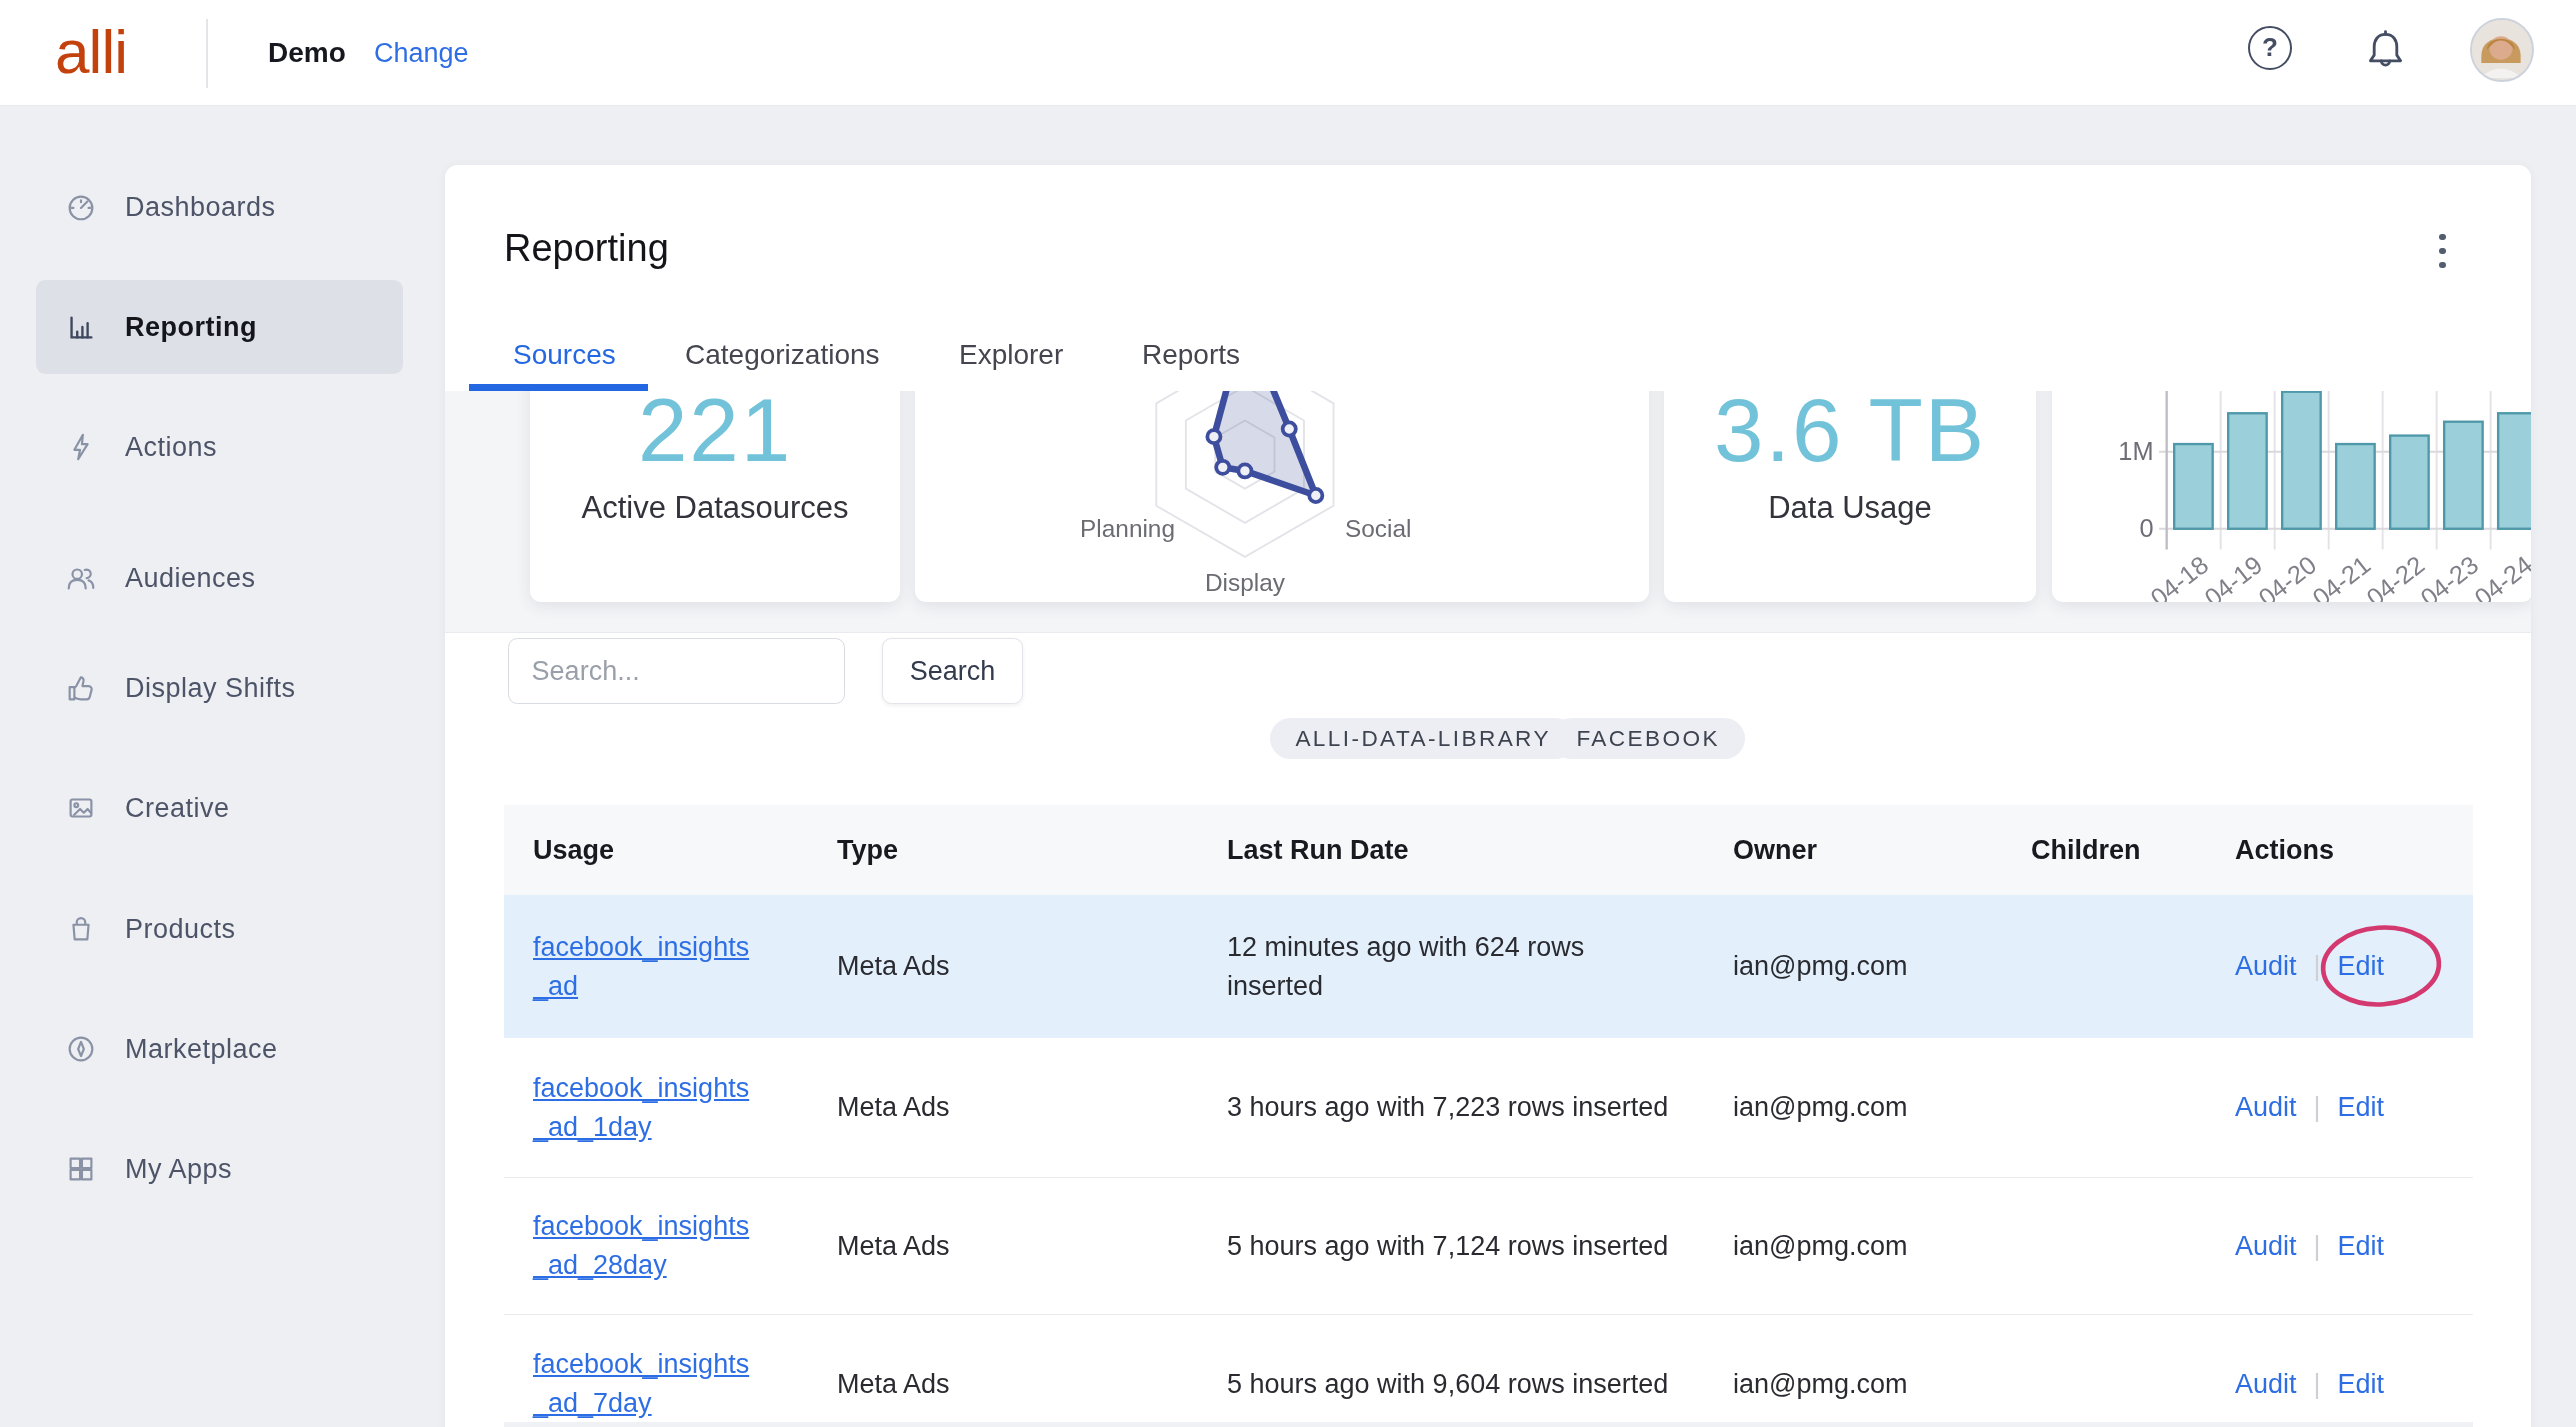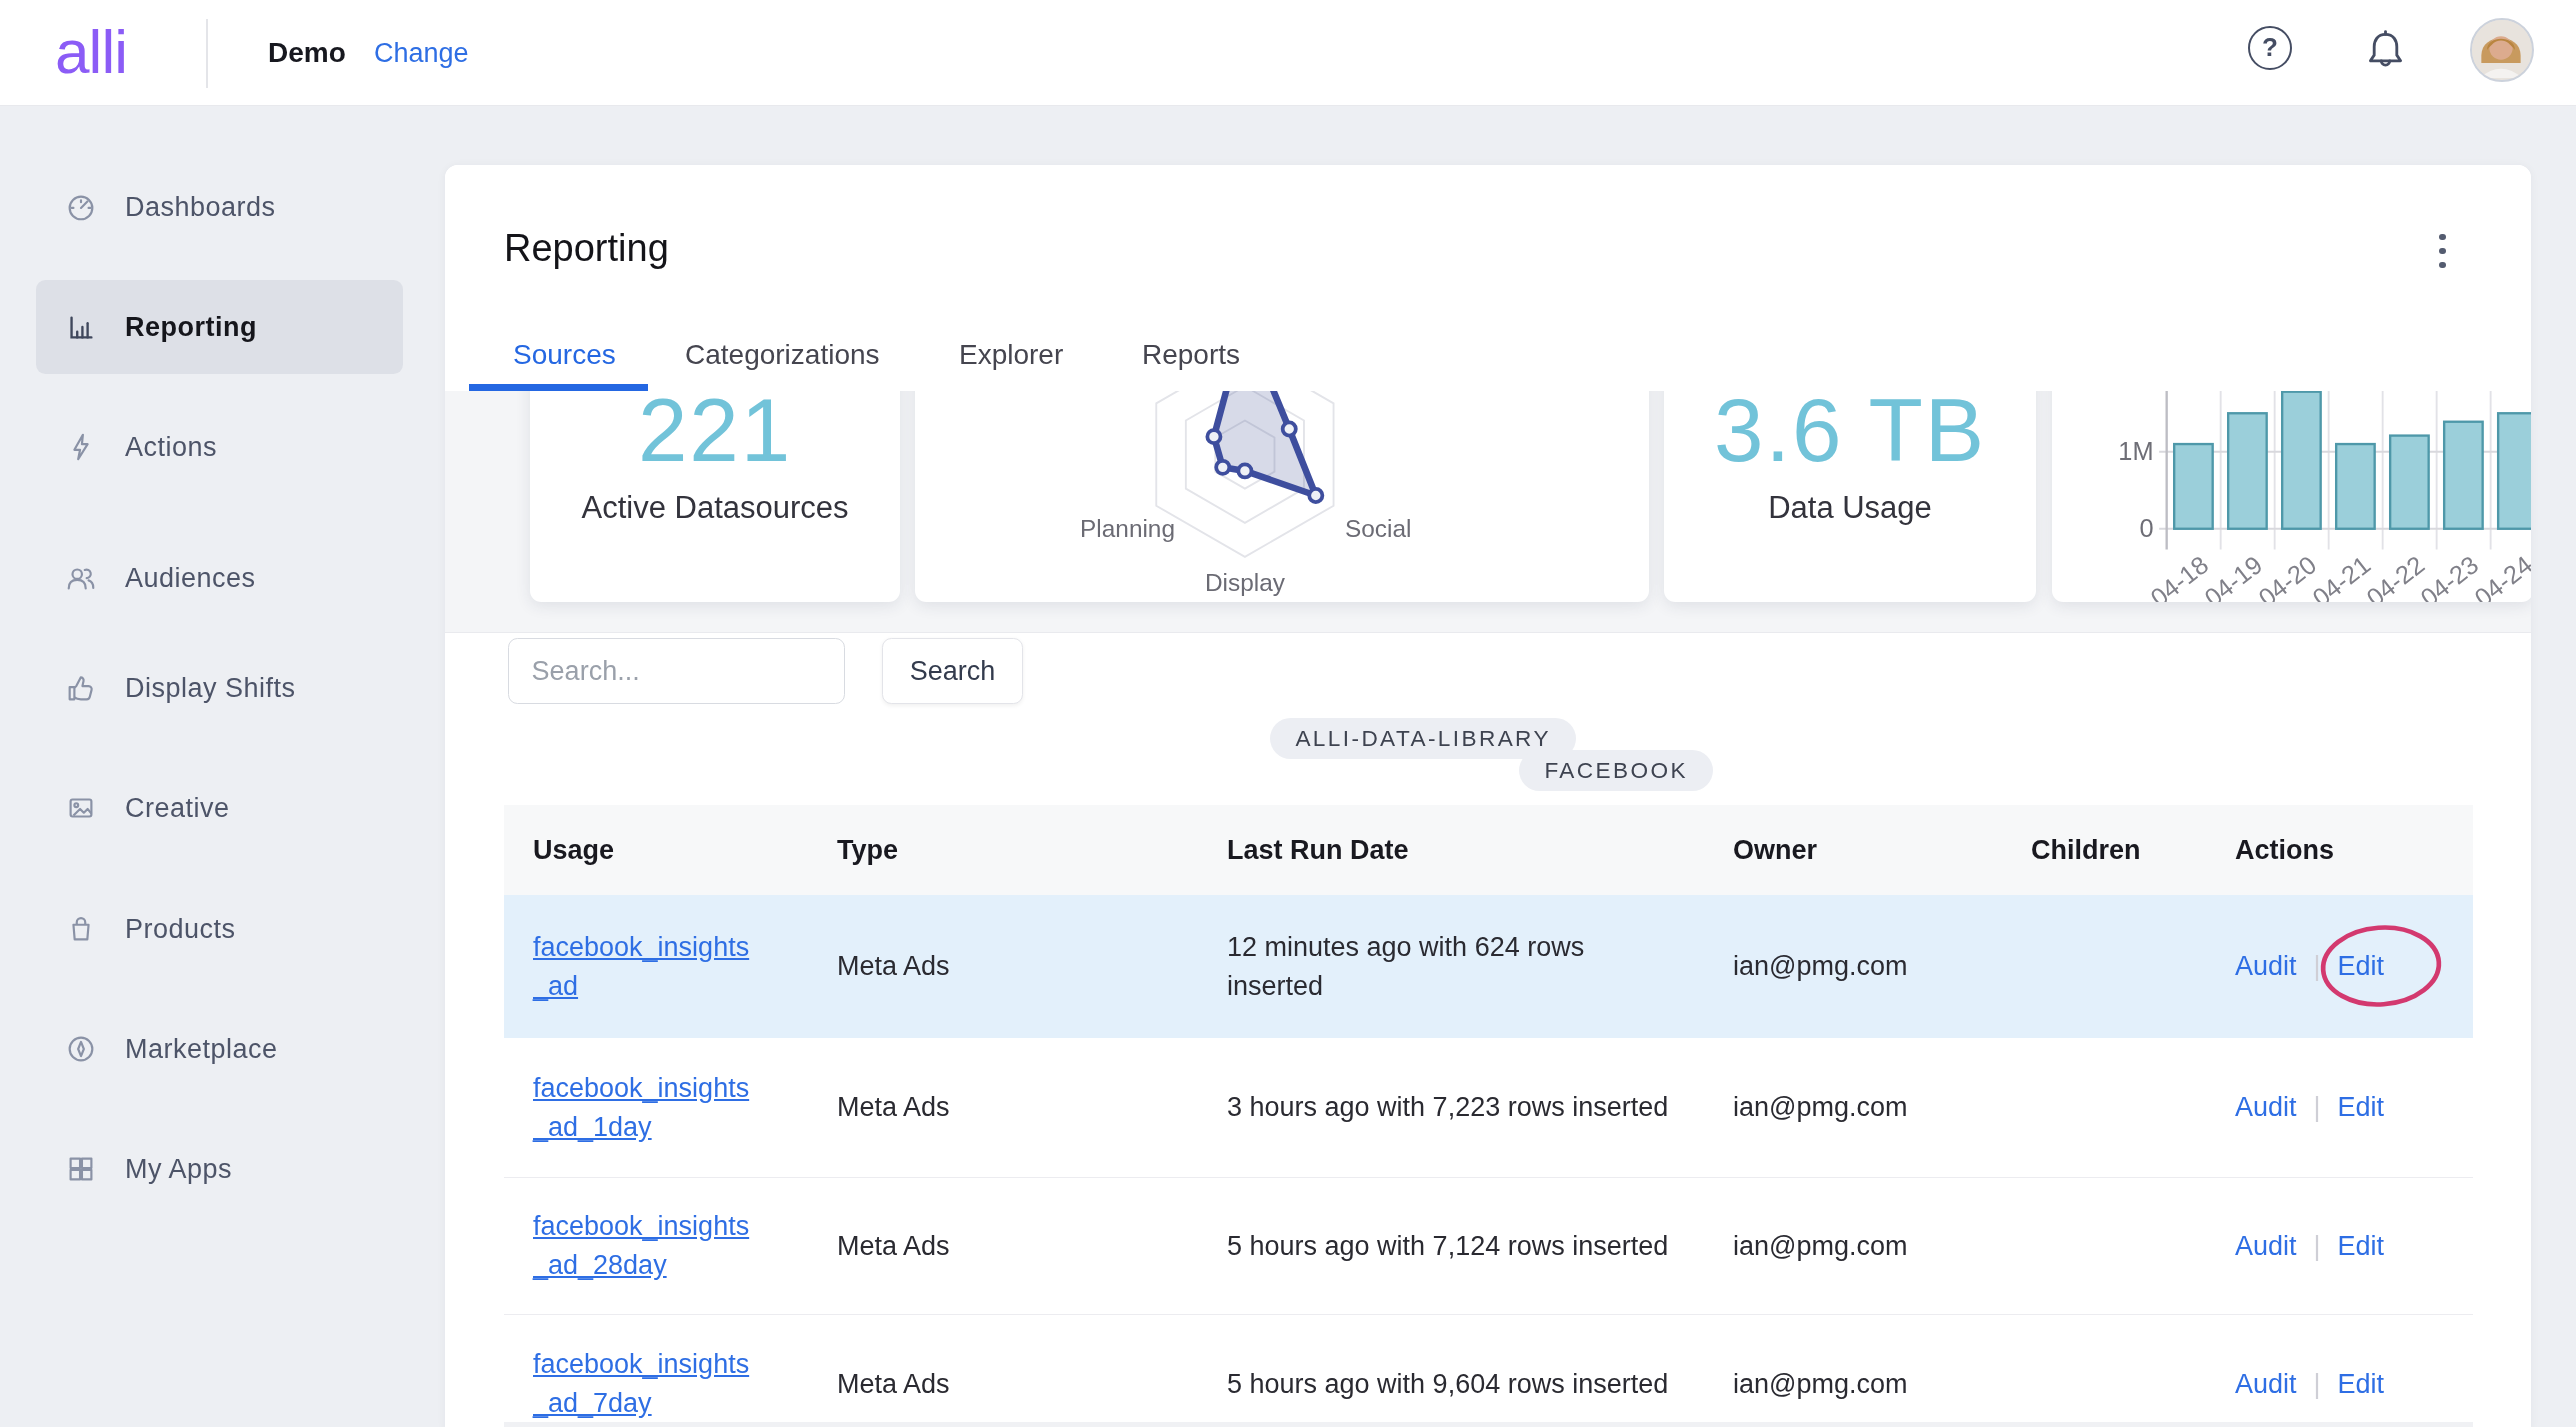--- a/index.html
+++ b/index.html
@@ -7,21 +7,21 @@
   body {
     position: relative; overflow: hidden;
     background: #edeff3;
     font-family: "Liberation Sans", sans-serif;
     color: #26262d;
   }
   
   .navbar { position: absolute; left:0; top:0; width:2576px; height:106px;
     background:#fff; border-bottom:0.9px solid #e8e9ed; z-index:20; }
   .logo { position:absolute; left:55px; top:0; height:106px; line-height:103px;
-    font-size:62px; font-weight:500; letter-spacing:-0.9px; color:#8b5cf6; cursor:pointer; }
+    font-size:62px; font-weight:500; letter-spacing:-0.9px; color:#c2410c; cursor:pointer; }
   .nav-divider { position:absolute; left:206px; top:19px; width:1.9px; height:69px; background:#e4e5e9; }
   .workspace { position:absolute; left:268px; top:0; height:106px; line-height:106px;
     font-size:28px; font-weight:700; color:#17181f; }
   .change-link { position:absolute; left:374px; top:0; height:106px; line-height:106px;
     font-size:27px; font-weight:500; color:#2e6ee4; cursor:pointer; }
   .help-btn { position:absolute; left:2248px; top:26px; width:44px; height:44px;
     border:2.8px solid #454d63; border-radius:50%; color:#454d63;
     font-size:26px; font-weight:700; text-align:center; line-height:39px; cursor:pointer; }
   .bell-btn { position:absolute; left:2361px; top:25.4px; width:49px; height:49px; cursor:pointer; }
   .avatar { position:absolute; left:2470px; top:18px; width:64px; height:64px; border-radius:50%;
@@ -67,21 +67,21 @@
   .search-input { position:absolute; left:63px; top:473px; width:337px; height:66px;
     border:1.9px solid #d8dbe1; border-radius:9.4px; background:#fff; padding:0 22.6px;
     font-size:27px; color:#3c424f; font-family:"Liberation Sans",sans-serif; outline:none; }
   .search-input::placeholder { color:#9aa0aa; }
   .search-btn { position:absolute; left:413px; top:473px; width:141px; height:66px;
     background:#fff; border:1.9px solid #e3e4e9; border-radius:9.4px; box-shadow:0 1.9px 4.7px rgba(0,0,0,.06);
     font-size:27px; font-weight:500; color:#333b4d; cursor:pointer; font-family:"Liberation Sans",sans-serif;margin-left:24px; }
   .tag-pill { position:absolute; top:553px; height:41px; line-height:41px; padding:0 25.4px;
     background:#eceef3; border-radius:20.7px; font-size:22.6px; font-weight:500;
     letter-spacing:2.4px; color:#3e4350; cursor:pointer; white-space:nowrap; }
-  .tag-1 { left:825px; } .tag-2 { left:1074px;margin-top:32px; }
+  .tag-1 { left:825px; } .tag-2 { left:1106px; }
   
   .table { position:absolute; left:59px; top:640px; width:1969px; }
   .t-row { display:flex; width:100%; }
   .t-head { height:90px; background:#f7f8f9; }
   .t-head .cell { font-weight:700; color:#191920; }
   .cell { padding-left:29px; display:flex; align-items:center; font-size:27px; color:#2a2a31; }
   .col-0 { width:304px; } .col-1 { width:390px; } .col-2 { width:506px; }
   .col-3 { width:298px; } .col-4 { width:204px; } .col-5 { width:267px; position:relative; }
   .data-row.r0 { height:143px; background:#e3f0fb; }
   .data-row.r1 { height:139px; }

